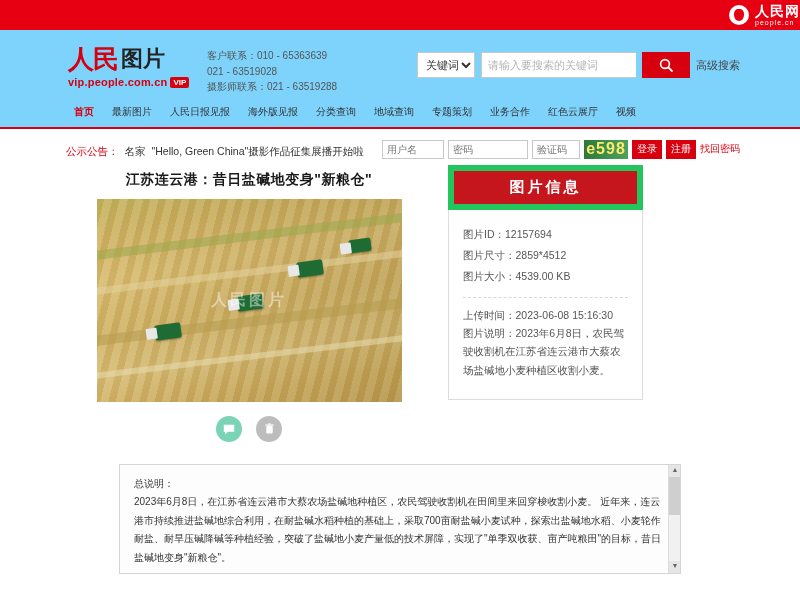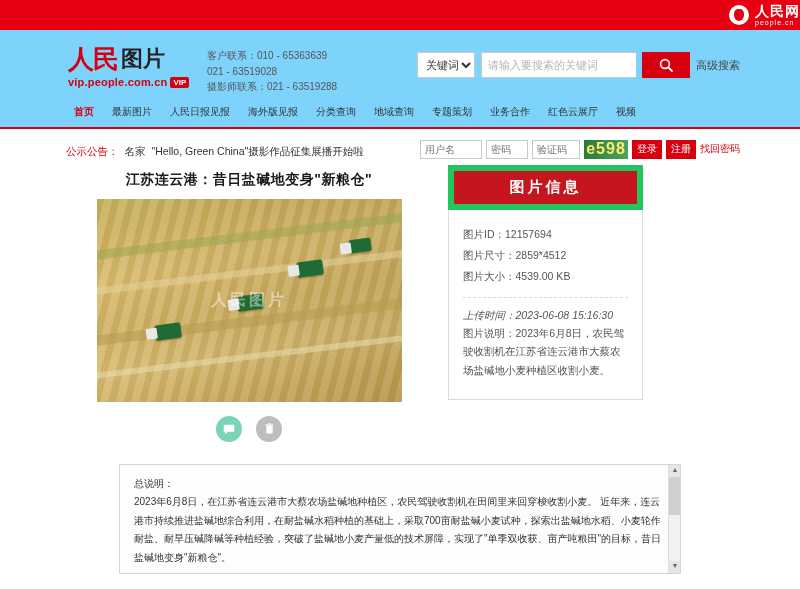--- a/index.html
+++ b/index.html
@@ -215,21 +215,21 @@
   }
   .login-form input {
     height: 19px;
     border: 1px solid #c8c8c8;
     font-size: 10px;
     padding: 0 4px;
     color: #333;
     outline: none;
   }
   .inp-user { width: 62px; }
-  .inp-pass { width: 42px; }
+  .inp-pass { width: 80px; }
   .inp-code { width: 48px; }
   .captcha {
     width: 44px; height: 19px;
     background: linear-gradient(90deg,#2b7a3a,#4da35e);
     color: #ffe96a;
     font-size: 16px;
     font-weight: bold;
     display: flex; align-items: center; justify-content: center;
     letter-spacing: 1px;
     cursor: pointer;
@@ -368,21 +368,21 @@
     padding: 14px 14px 10px 14px;
     font-size: 10.5px;
     color: #555;
     line-height: 2.0;
   }
   .info-row { white-space: nowrap; }
   .info-divider {
     border-top: 1px dashed #d8d8d8;
     margin: 10px 0 8px 0;
   }
-  .info-block { line-height: 1.75; font-style: italic; }
+  .info-block { line-height: 1.75; }
   .info-desc { line-height: 1.75; }
 
   
   .statement {
     width: 562px;
     margin: 22px auto 0 auto;
     border: 1px solid #d5d5d5;
     background: #fdfdfd;
     height: 110px;
     padding: 10px 14px;

